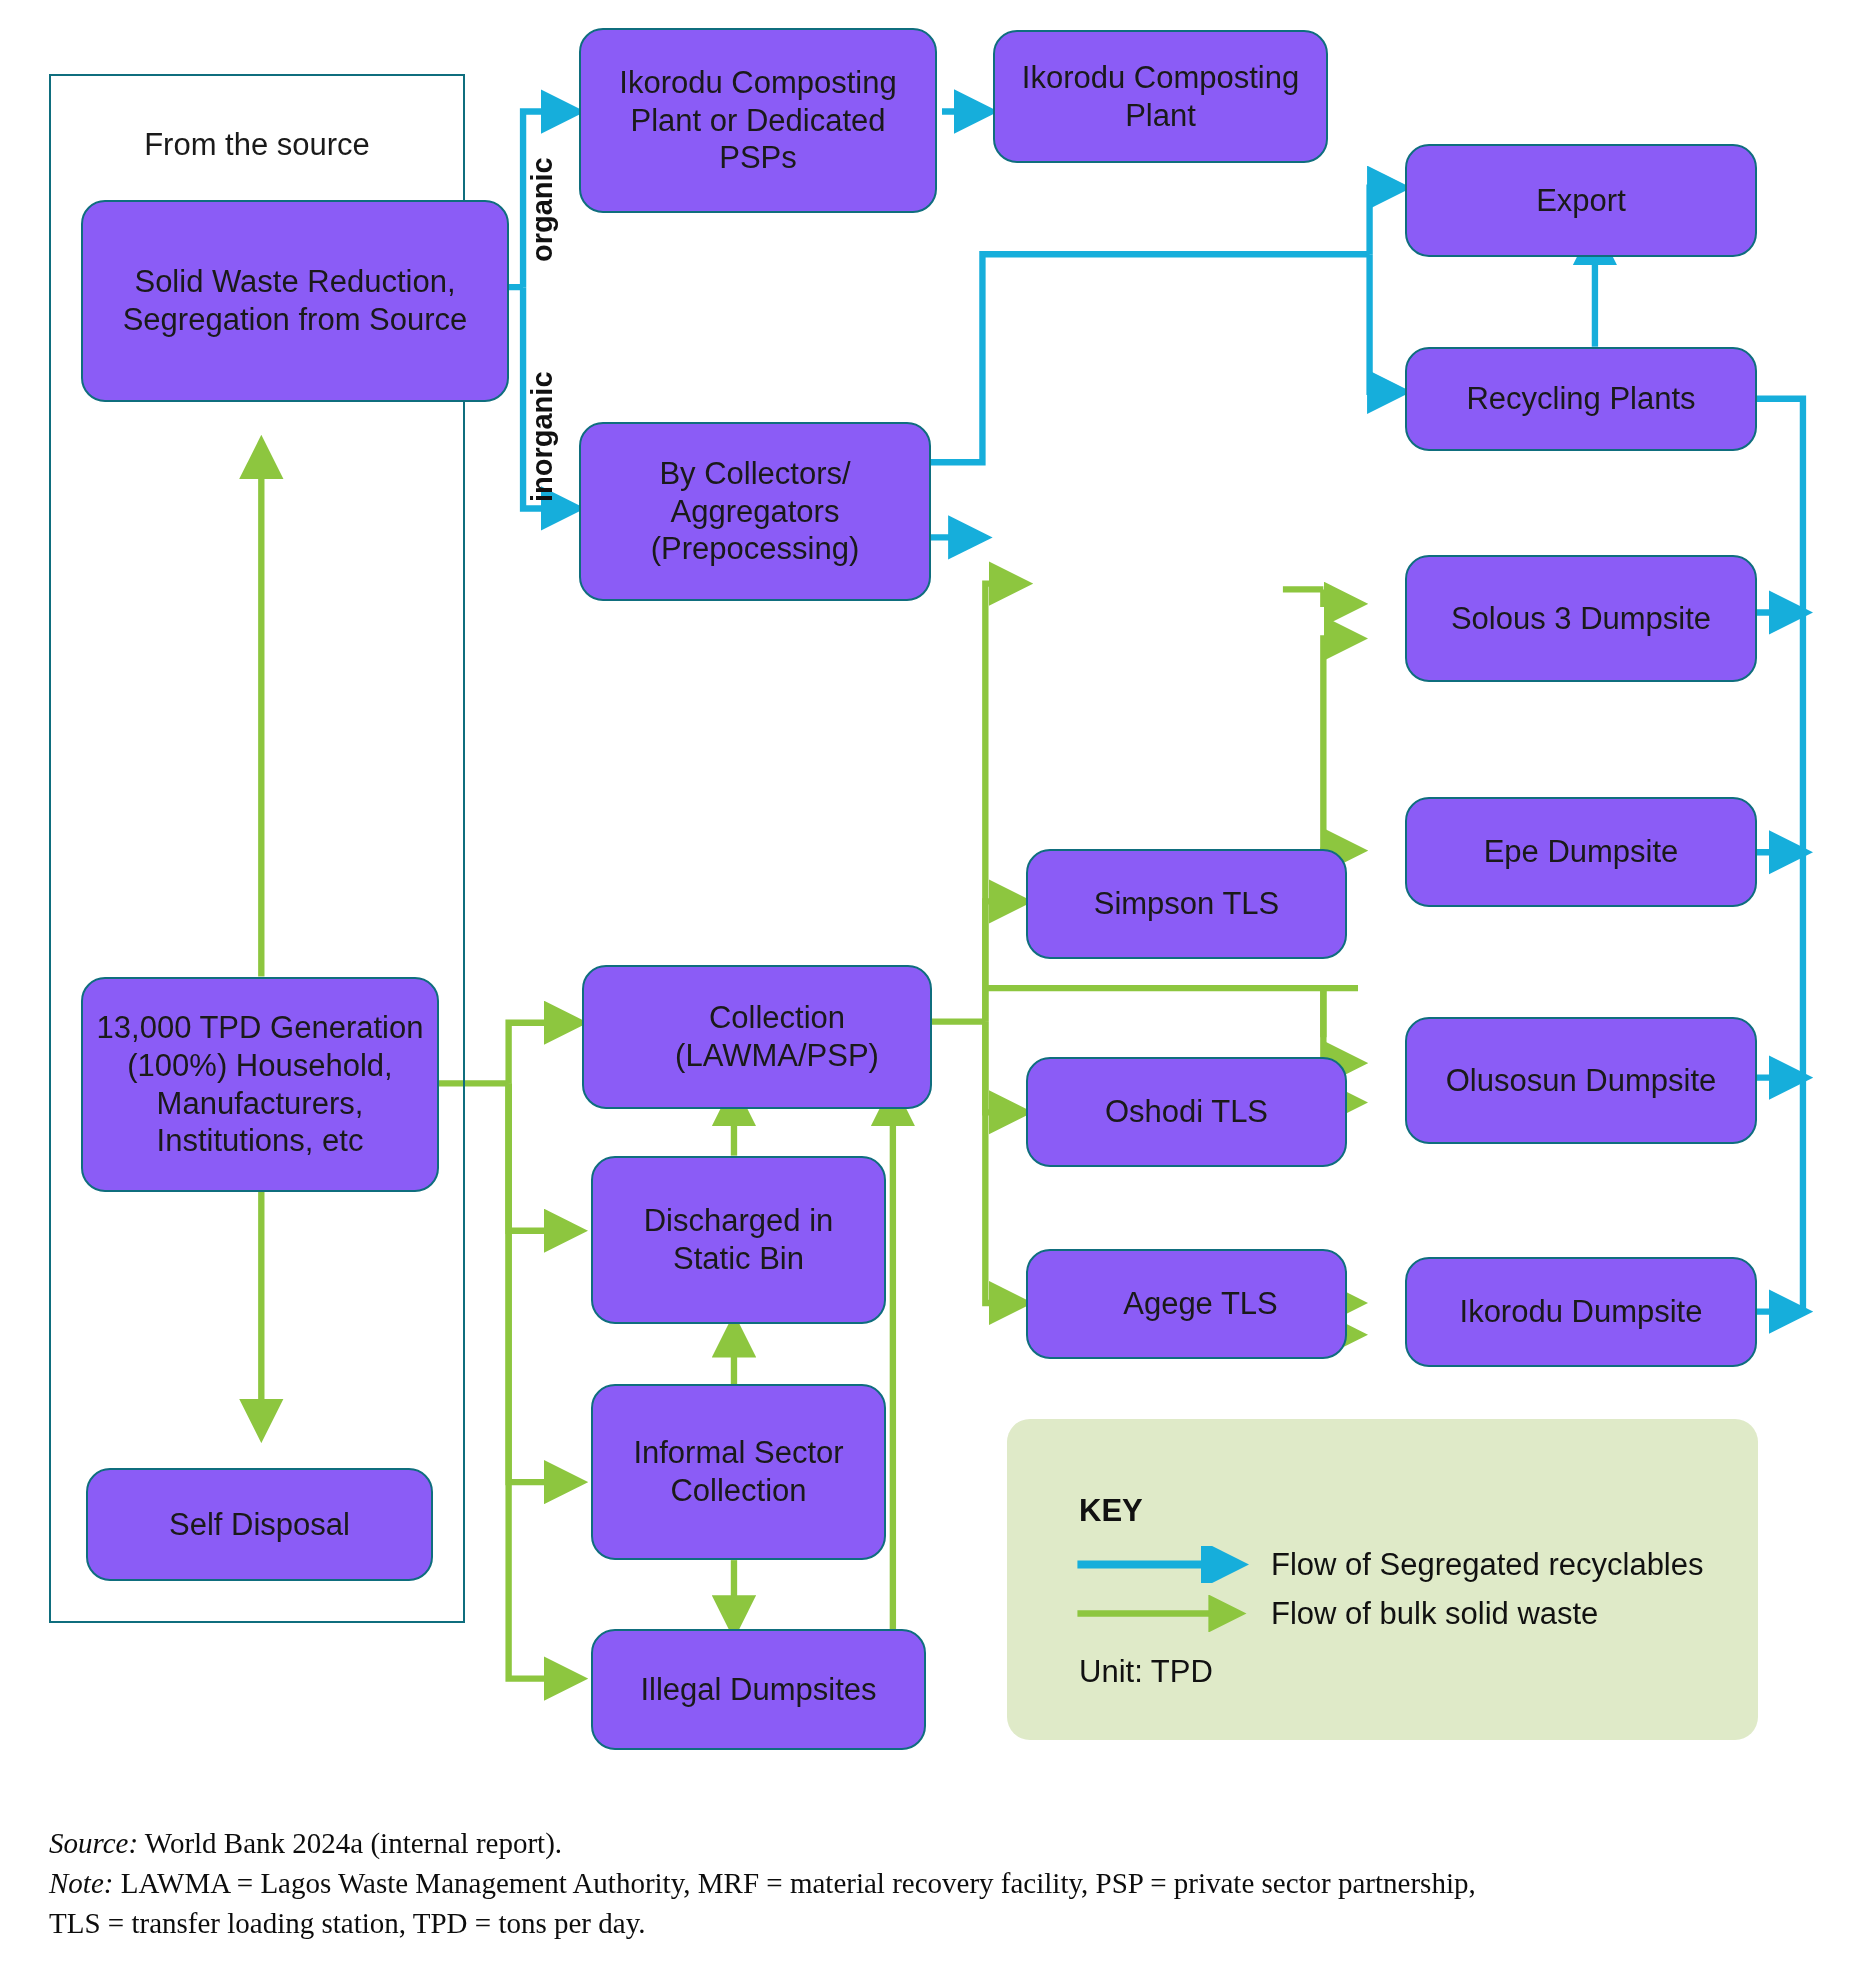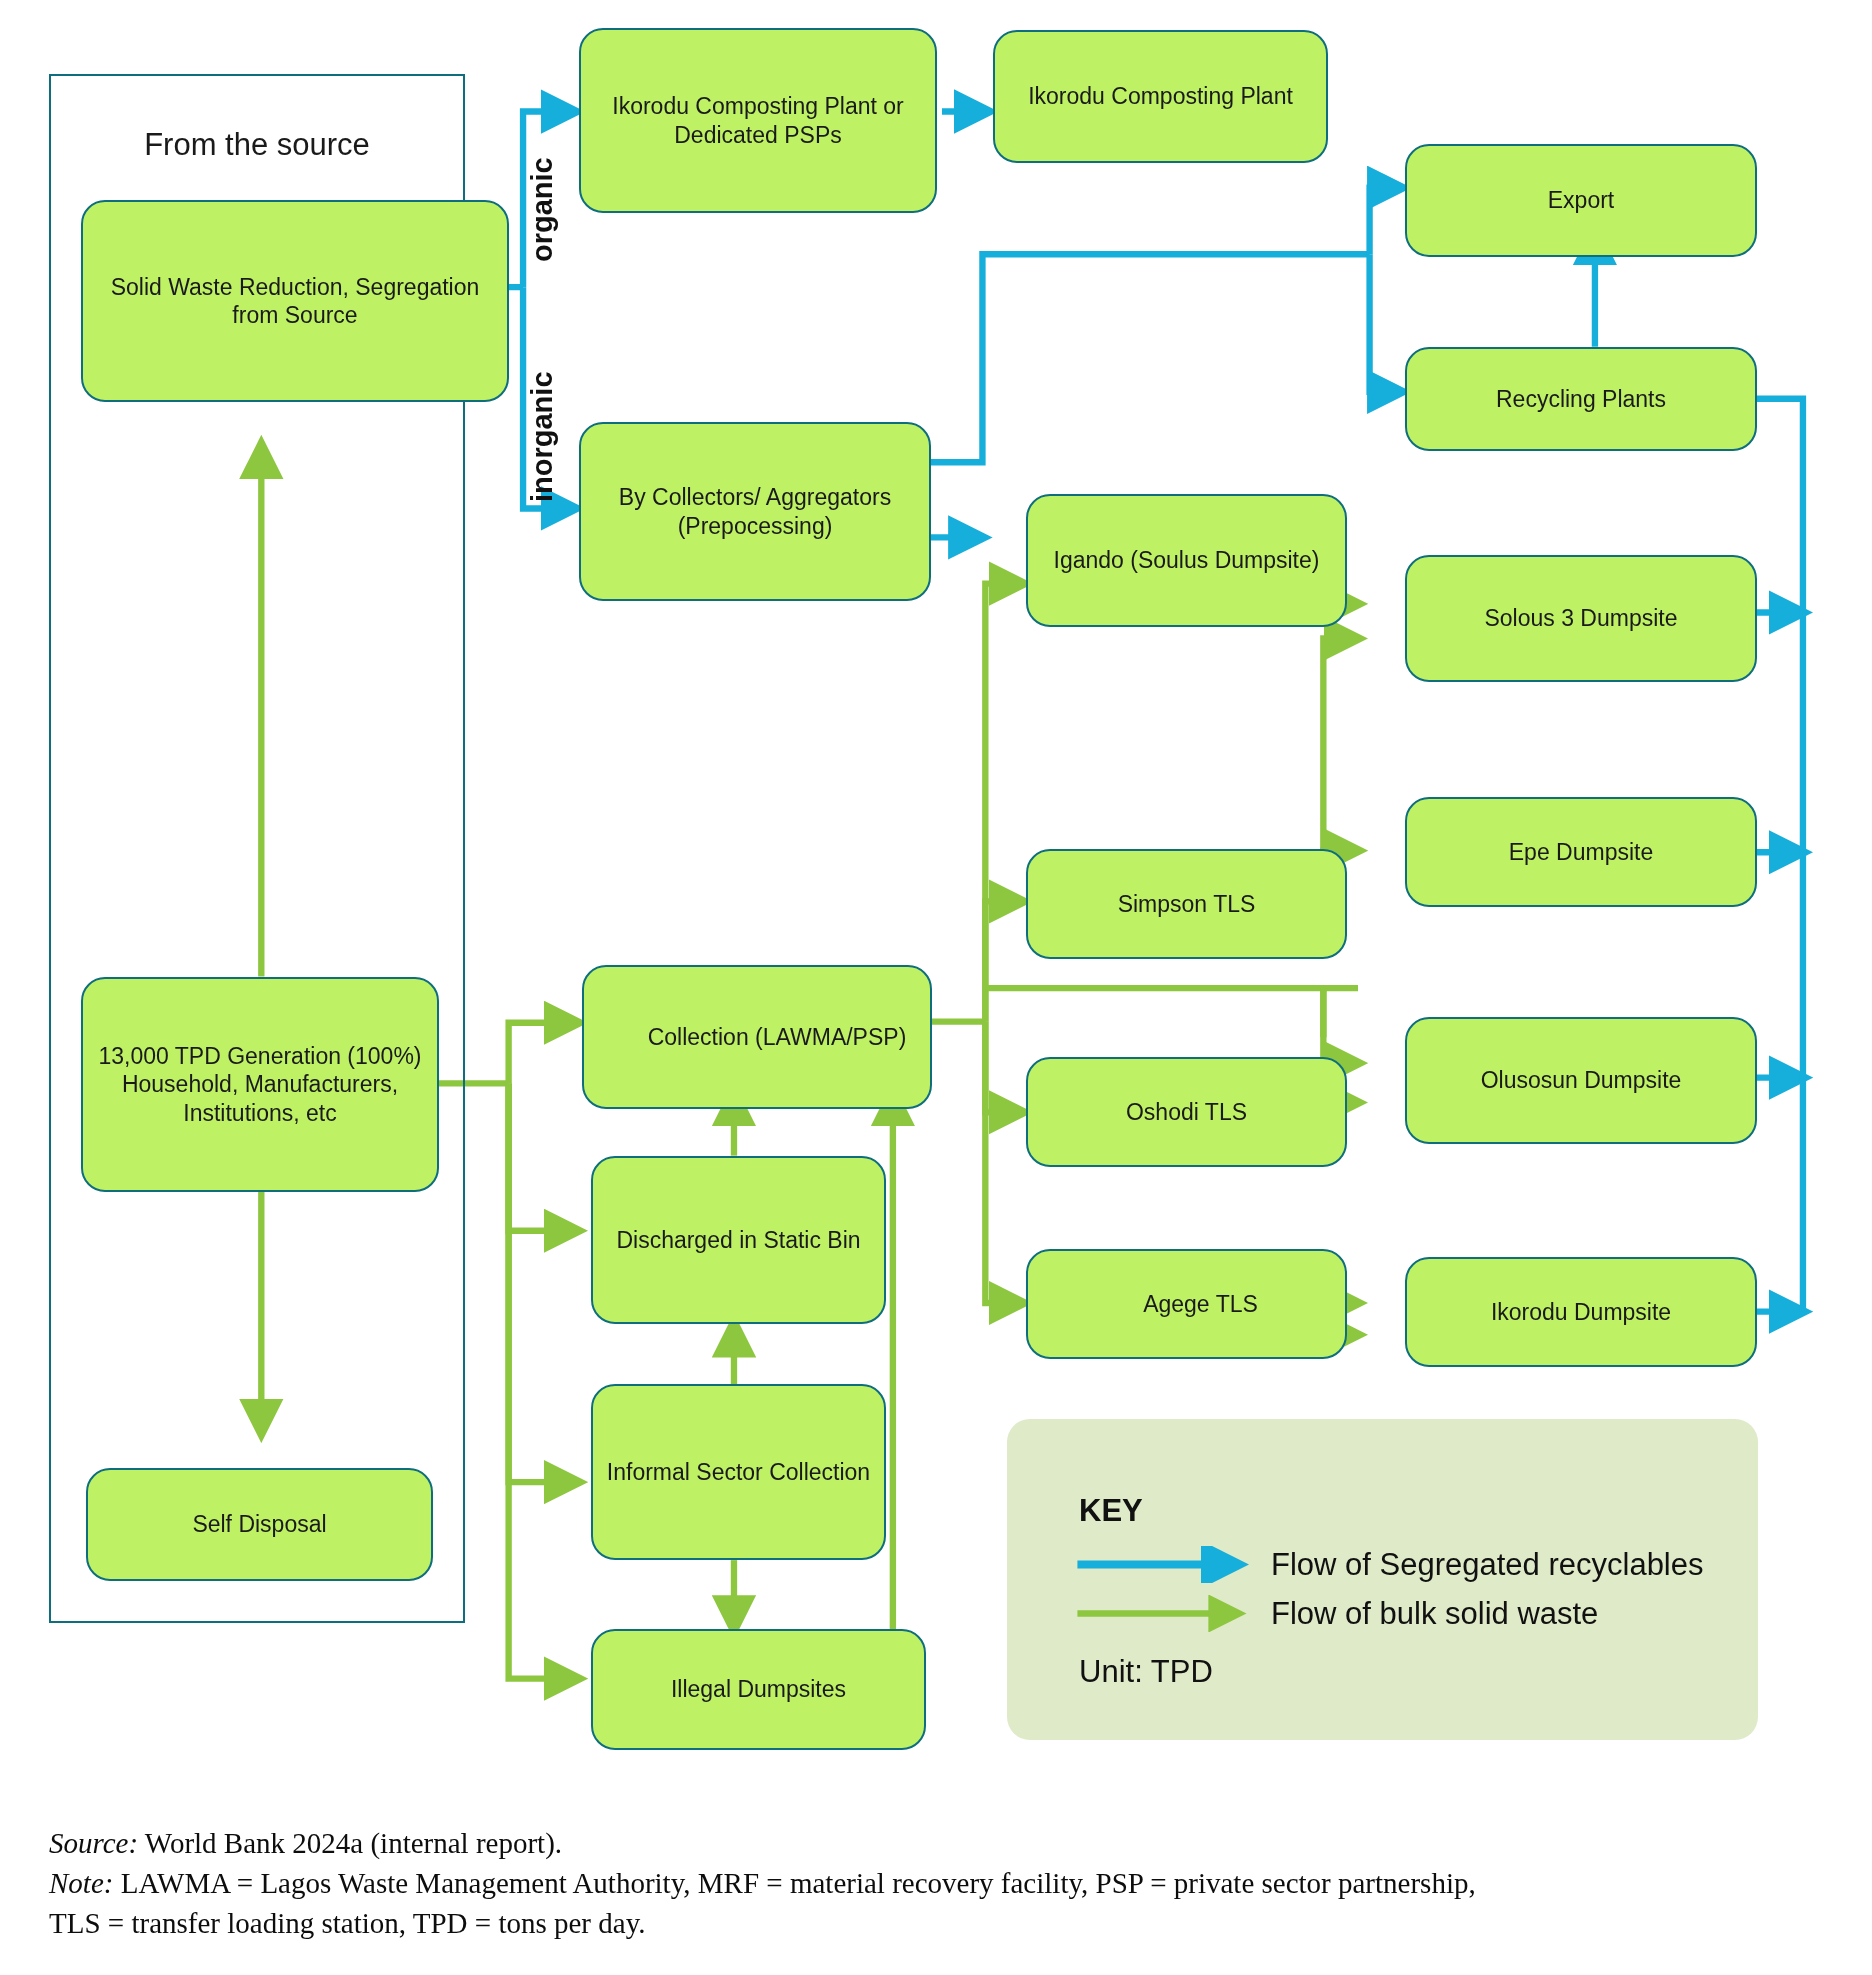--- a/index.html
+++ b/index.html
@@ -24,27 +24,27 @@
     position: absolute;
     left: 0; top: 0;
     width: 1873px;
     height: 1975px;
   }
   .node-box {
     position: absolute;
     box-sizing: border-box;
     border: 2.9px solid #0f6e7e;
     border-radius: 24px;
-    background: #bef264;
+    background: #8b5cf6;
     display: flex;
     align-items: center;
     justify-content: center;
     text-align: center;
     color: #1a1a1a;
-    font-size: 23px;
+    font-size: 31px;
     line-height: 1.22;
     padding: 3.5px 8px;
     font-family: "Liberation Sans", sans-serif;
   }
   .group-frame {
     position: absolute;
     box-sizing: border-box;
     border: 2.9px solid #0f6e7e;
     background: transparent;
   }
@@ -206,21 +206,20 @@
   <div class="node-box" style="left:579px; top:422px; width:352px; height:179px;">By Collectors/ Aggregators (Prepocessing)</div>
 
   <div class="node-box" style="left:582px; top:965px; width:350px; height:144px;padding-left:48px;">Collection (LAWMA/PSP)</div>
 
   <div class="node-box" style="left:591px; top:1156px; width:295px; height:168px;">Discharged in Static Bin</div>
 
   <div class="node-box" style="left:591px; top:1384px; width:295px; height:176px;">Informal Sector Collection</div>
 
   <div class="node-box" style="left:591px; top:1629px; width:335px; height:121px;">Illegal Dumpsites</div>
 
-  <div class="node-box" style="left:1026px; top:494px; width:321px; height:133px;">Igando (Soulus Dumpsite)</div>
 
   <div class="node-box" style="left:1026px; top:849px; width:321px; height:110px;">Simpson TLS</div>
 
   <div class="node-box" style="left:1026px; top:1057px; width:321px; height:110px;">Oshodi TLS</div>
 
   <div class="node-box" style="left:1026px; top:1249px; width:321px; height:110px;padding-left:36px;">Agege TLS</div>
 
   <div class="node-box" style="left:1405px; top:144px; width:352px; height:113px;">Export</div>
 
   <div class="node-box" style="left:1405px; top:347px; width:352px; height:104px;">Recycling Plants</div>

